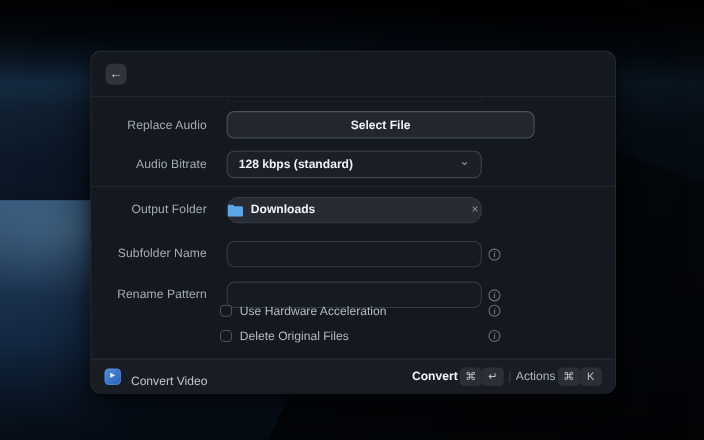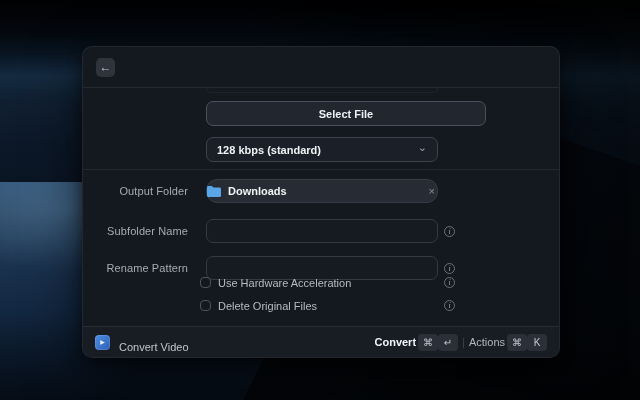--- a/index.html
+++ b/index.html
@@ -115,24 +115,26 @@
   <div class="titlebar">
     <button class="back-btn">
       <span>←</span>
     </button>
   </div>
 
   <div class="content">
     <div class="cutoff-field"></div>
 
     <div class="row" style="top:13px;height:25px;">
+      <div class="lbl">Replace Audio</div>
       <button class="select-file-btn">Select File</button>
     </div>
 
     <div class="row" style="top:49px;height:25px;">
+      <div class="lbl">Audio Bitrate</div>
       <div class="dropdown">
         <span class="val">128 kbps (standard)</span>
         <span class="chev">⌄</span>
       </div>
     </div>
 
     <div class="hdiv" style="top:81px;"></div>
 
     <div class="row" style="top:91px;height:24px;">
       <div class="lbl">Output Folder</div>

